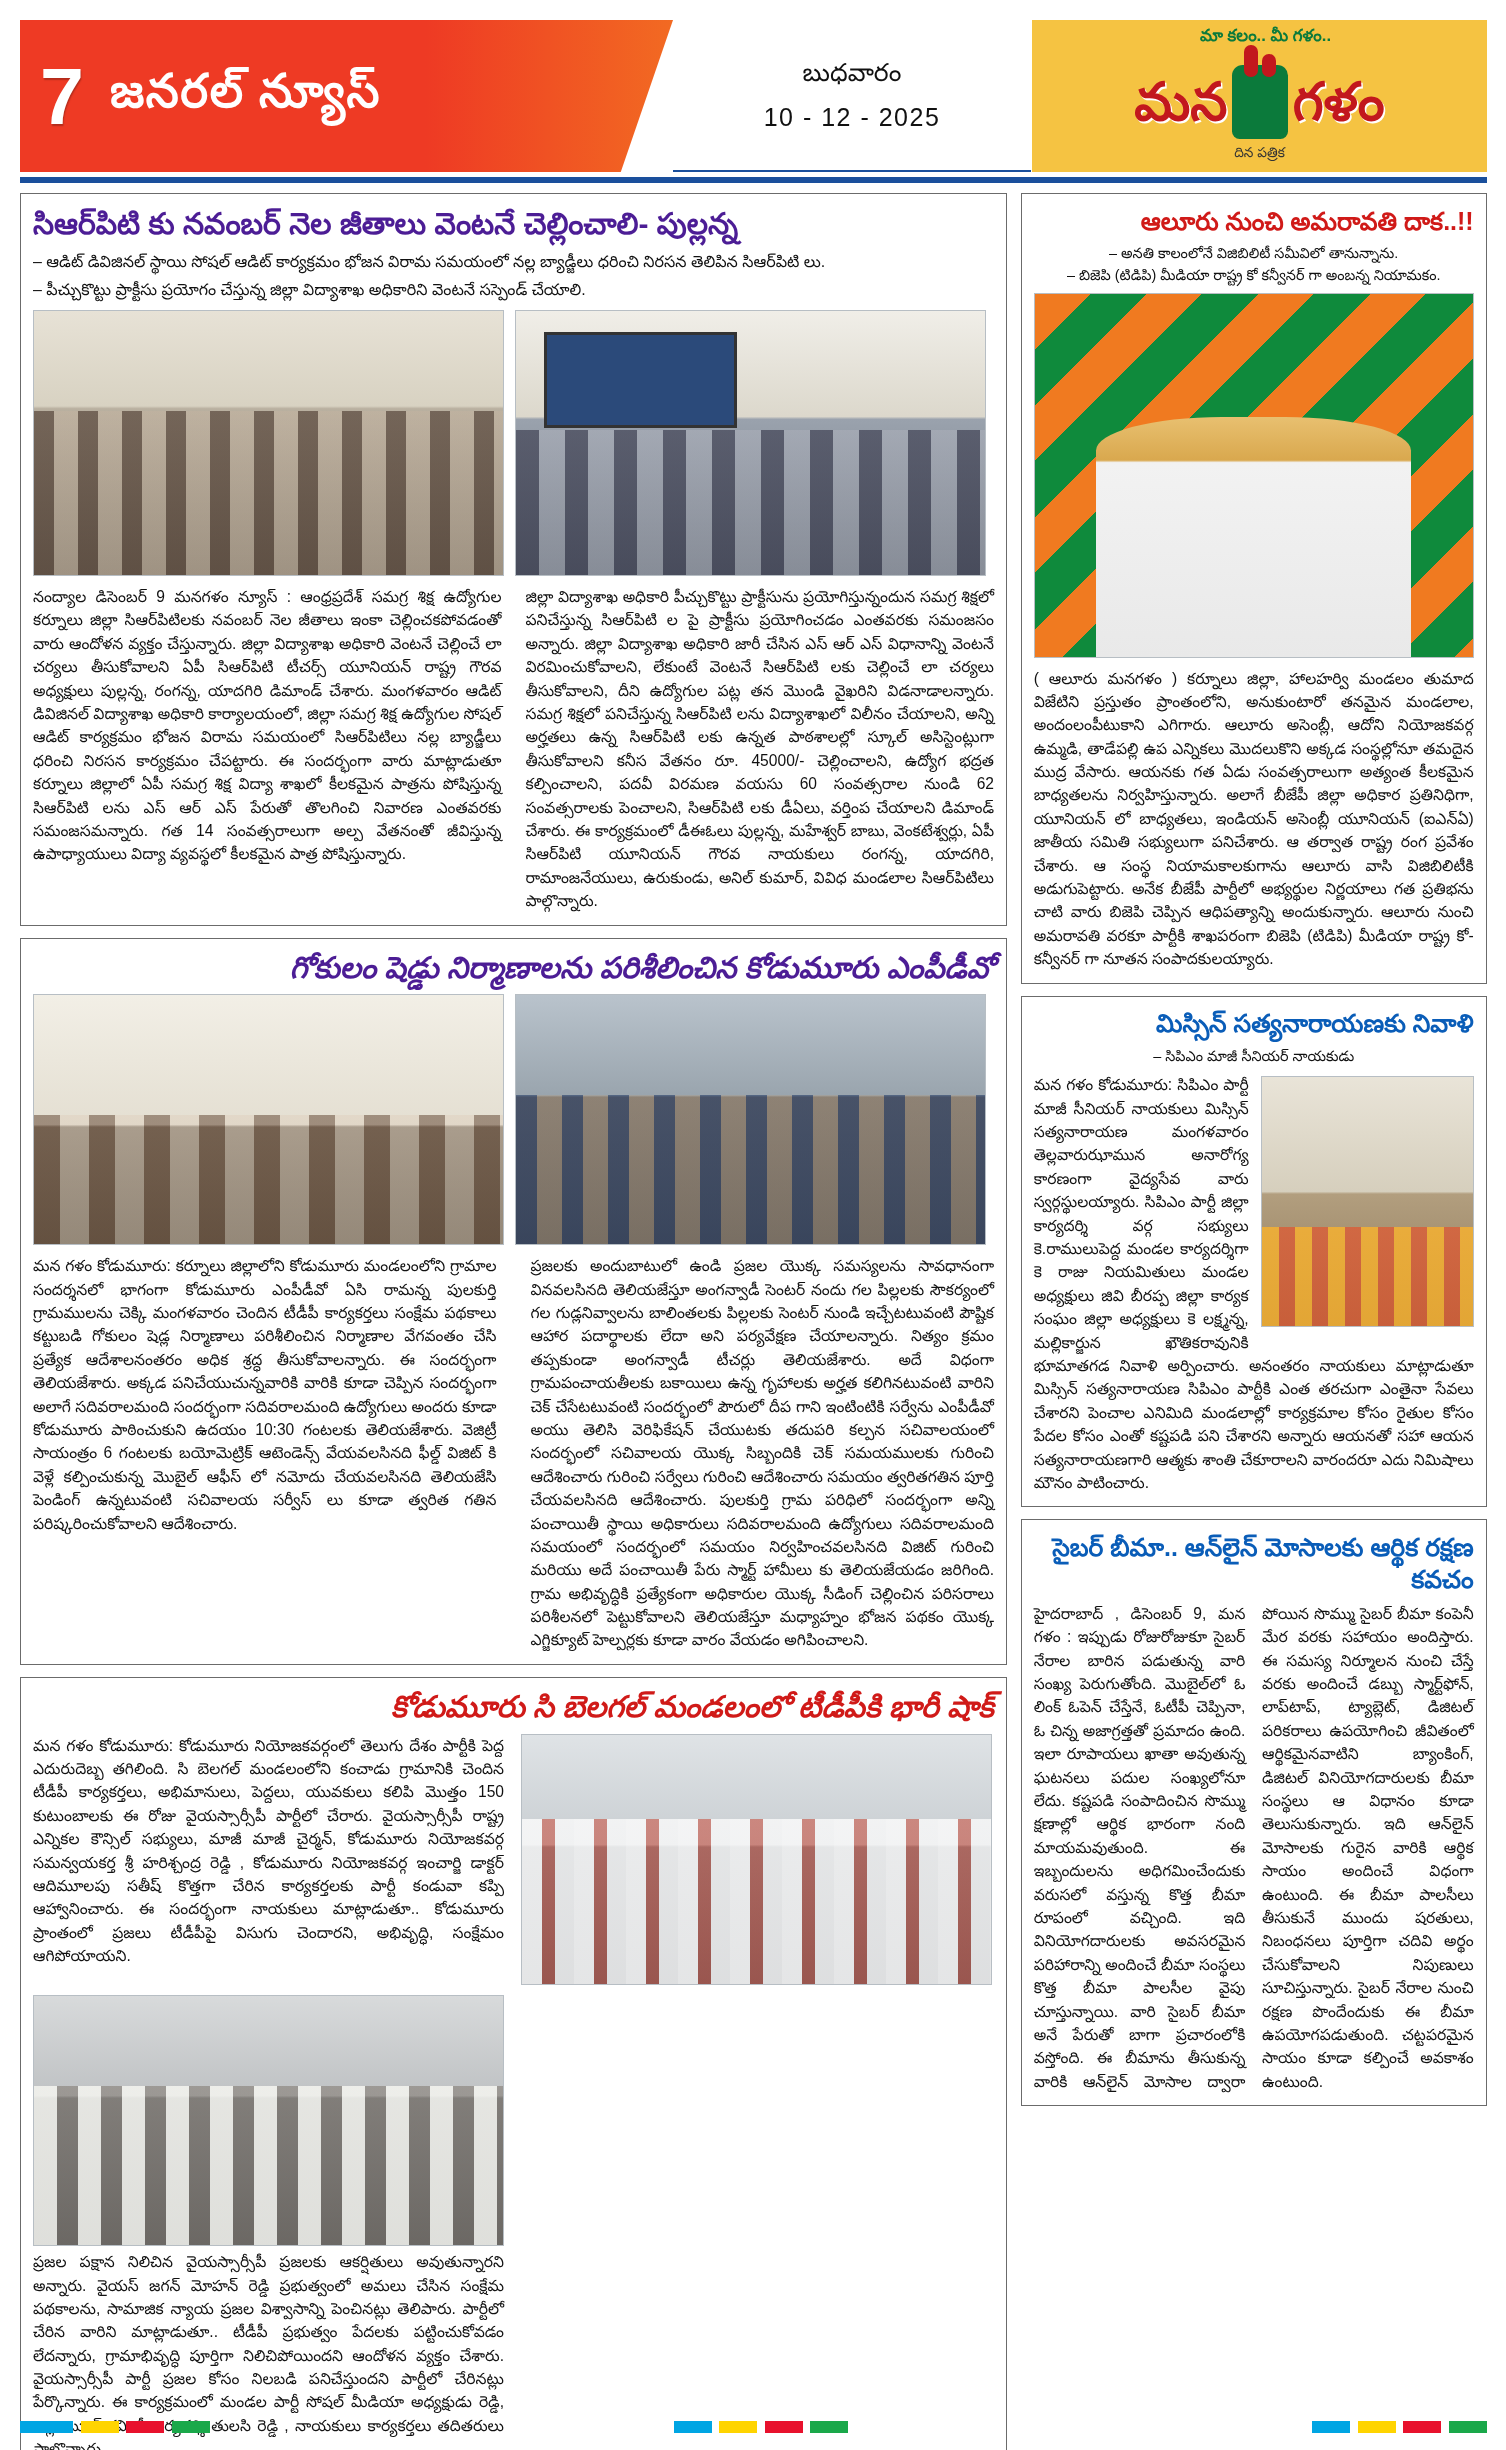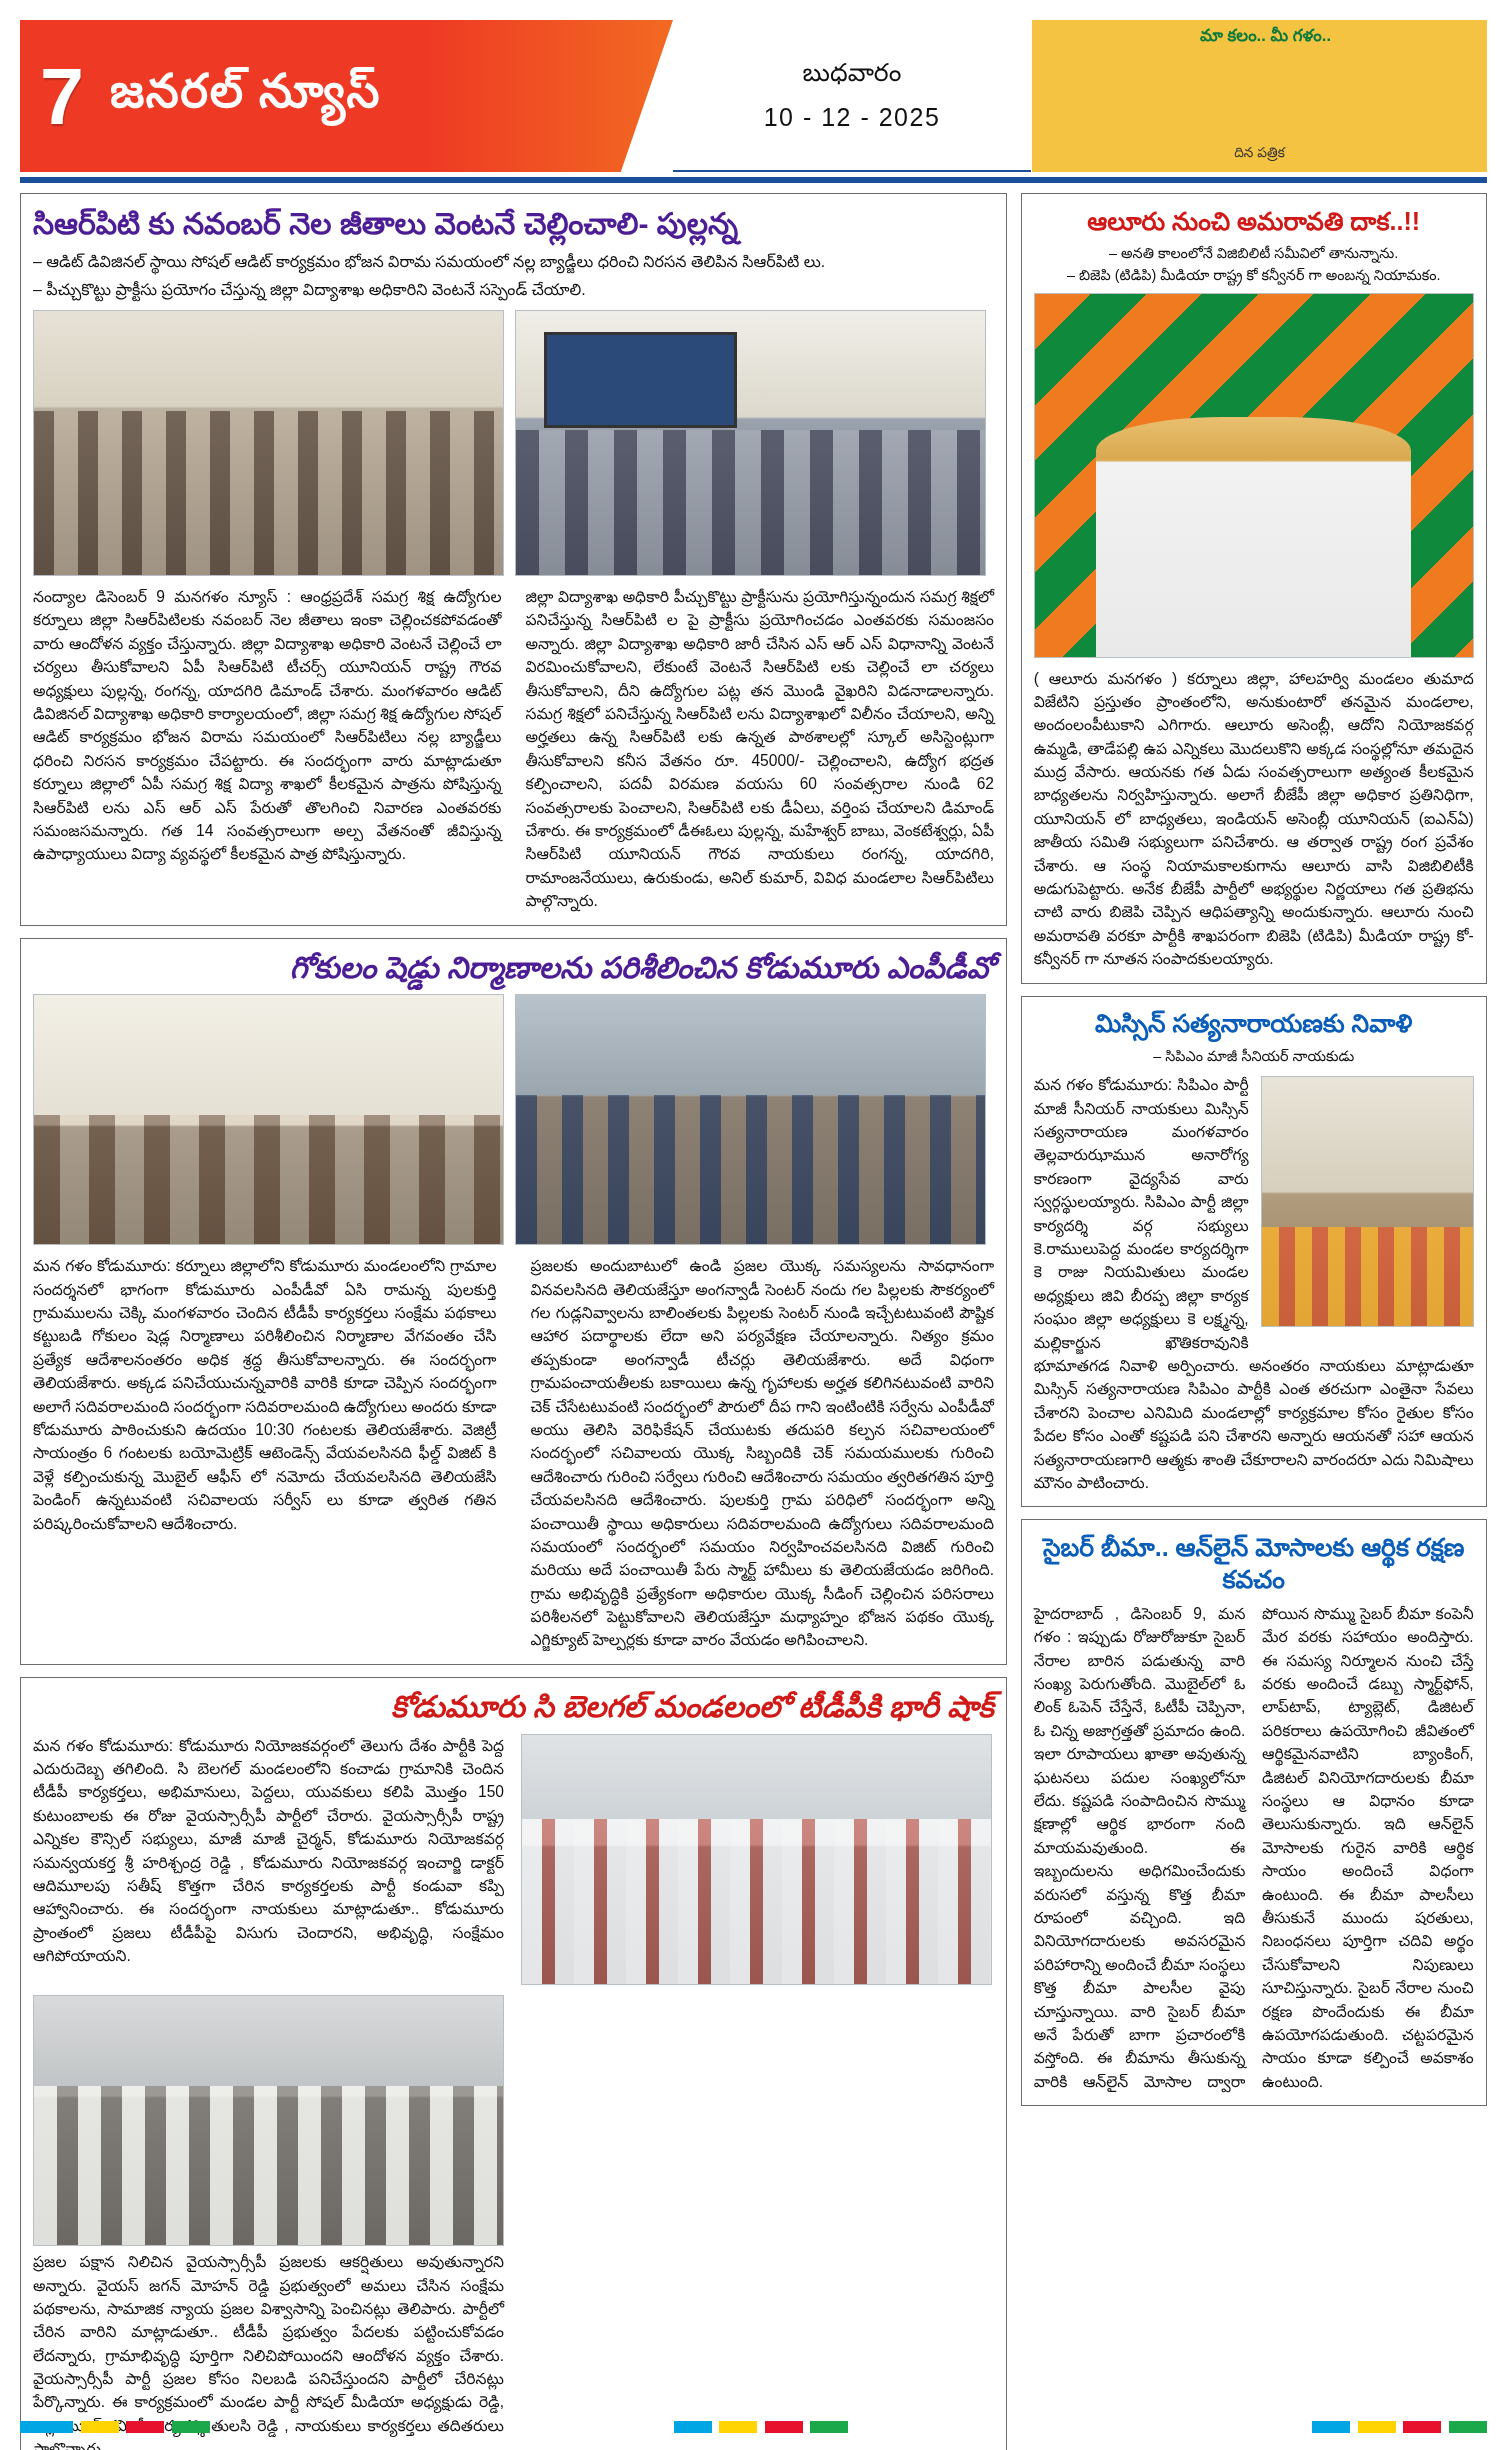--- a/index.html
+++ b/index.html
@@ -243,21 +243,21 @@
   .ph-tribute::after {
     content:"";
     position:absolute; left:0; right:0; bottom:0; height:40%;
     background: repeating-linear-gradient(90deg, rgba(255,180,40,.75) 0 16.7px, rgba(230,80,40,.65) 16.7px 33px);
   }
 
   .right-head {
     color: #d01a18;
     font-weight: bold;
     font-size: 25px;
-    text-align: center;
+    text-align: right;
     line-height: 1.3;
     margin-bottom: 6px;
   }
   .right-head.blue { color: #0a5db8; }
   .right-sub {
     font-size: 14.4px;
     line-height: 1.5;
     text-align: center;
     margin-bottom: 6px;
   }
@@ -284,20 +284,25 @@
     <div class="mast-left">
       <div class="page-num">7</div>
       <div class="section-title">జనరల్  న్యూస్</div>
     </div>
     <div class="mast-date">
       <div class="dow">బుధవారం</div>
       <div class="date">10 - 12 - 2025</div>
     </div>
     <div class="mast-logo">
       <div class="tagline">మా కలం.. మీ గళం..</div>
+      <div class="logo-row">
+        <span class="logo-word">మన</span>
+        <span class="logo-fist"></span>
+        <span class="logo-word">గళం</span>
+      </div>
       <div class="logo-sub">దిన పత్రిక</div>
     </div>
   </div>
   <div class="mast-rule"></div>
 
   <div class="content">
 
     <div class="col-left">
 
       <div class="box">

